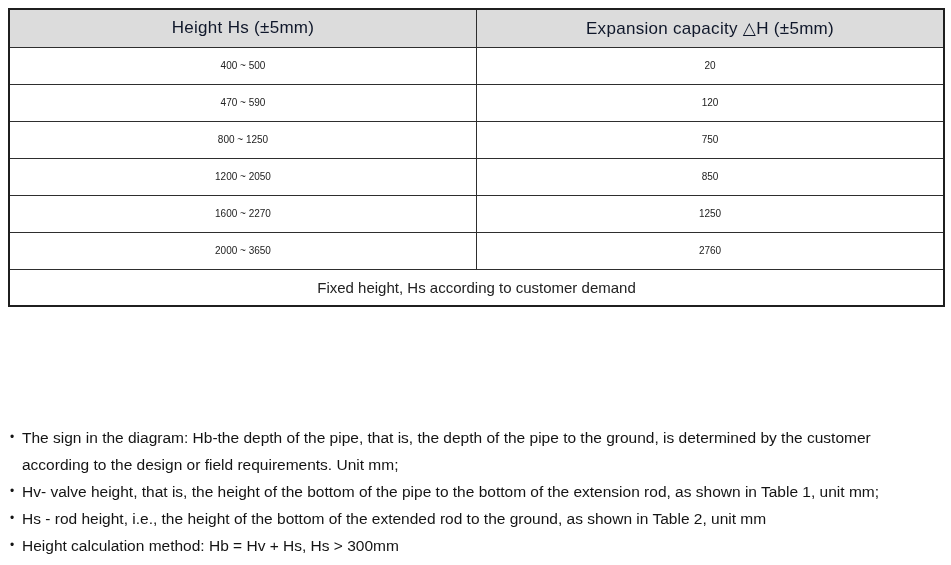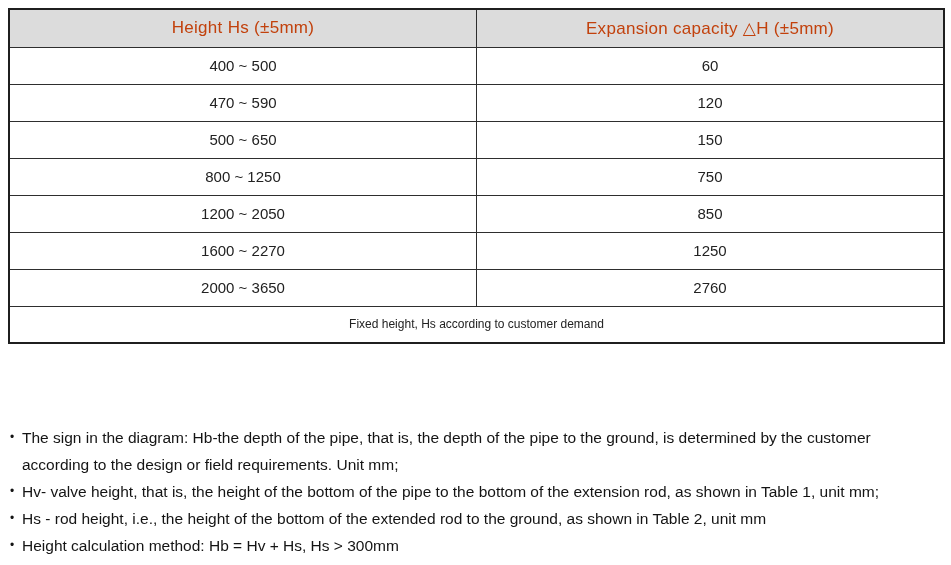--- a/index.html
+++ b/index.html
@@ -30,30 +30,30 @@
     border: 1px solid #2e2e2e;
     text-align: center;
     vertical-align: middle;
     height: 37px;
     padding: 0 4px;
   }
   table.spec-table th {
     background: #dcdcdc;
     font-weight: normal;
     font-size: 17px;
-    color: #c2410c;
+    color: #0f172a;
     height: 38px;
     letter-spacing: 0.3px;
   }
   table.spec-table td {
-    font-size: 15px;
+    font-size: 10px;
     color: #222222;
   }
   table.spec-table td.footer-cell {
-    font-size: 12px;
+    font-size: 15px;
   }
   .notes {
     position: absolute;
     left: 10px;
     top: 424px;
     width: 910px;
     font-size: 15.5px;
     line-height: 27px;
     color: #141414;
   }
@@ -78,29 +78,25 @@
   <table class="spec-table">
     <thead>
       <tr>
         <th>Height Hs (±5mm)</th>
         <th>Expansion capacity △H (±5mm)</th>
       </tr>
     </thead>
     <tbody>
       <tr>
         <td>400 ~ 500</td>
-        <td>60</td>
+        <td>20</td>
       </tr>
       <tr>
         <td>470 ~ 590</td>
         <td>120</td>
-      </tr>
-      <tr>
-        <td>500 ~ 650</td>
-        <td>150</td>
       </tr>
       <tr>
         <td>800 ~ 1250</td>
         <td>750</td>
       </tr>
       <tr>
         <td>1200 ~ 2050</td>
         <td>850</td>
       </tr>
       <tr>

